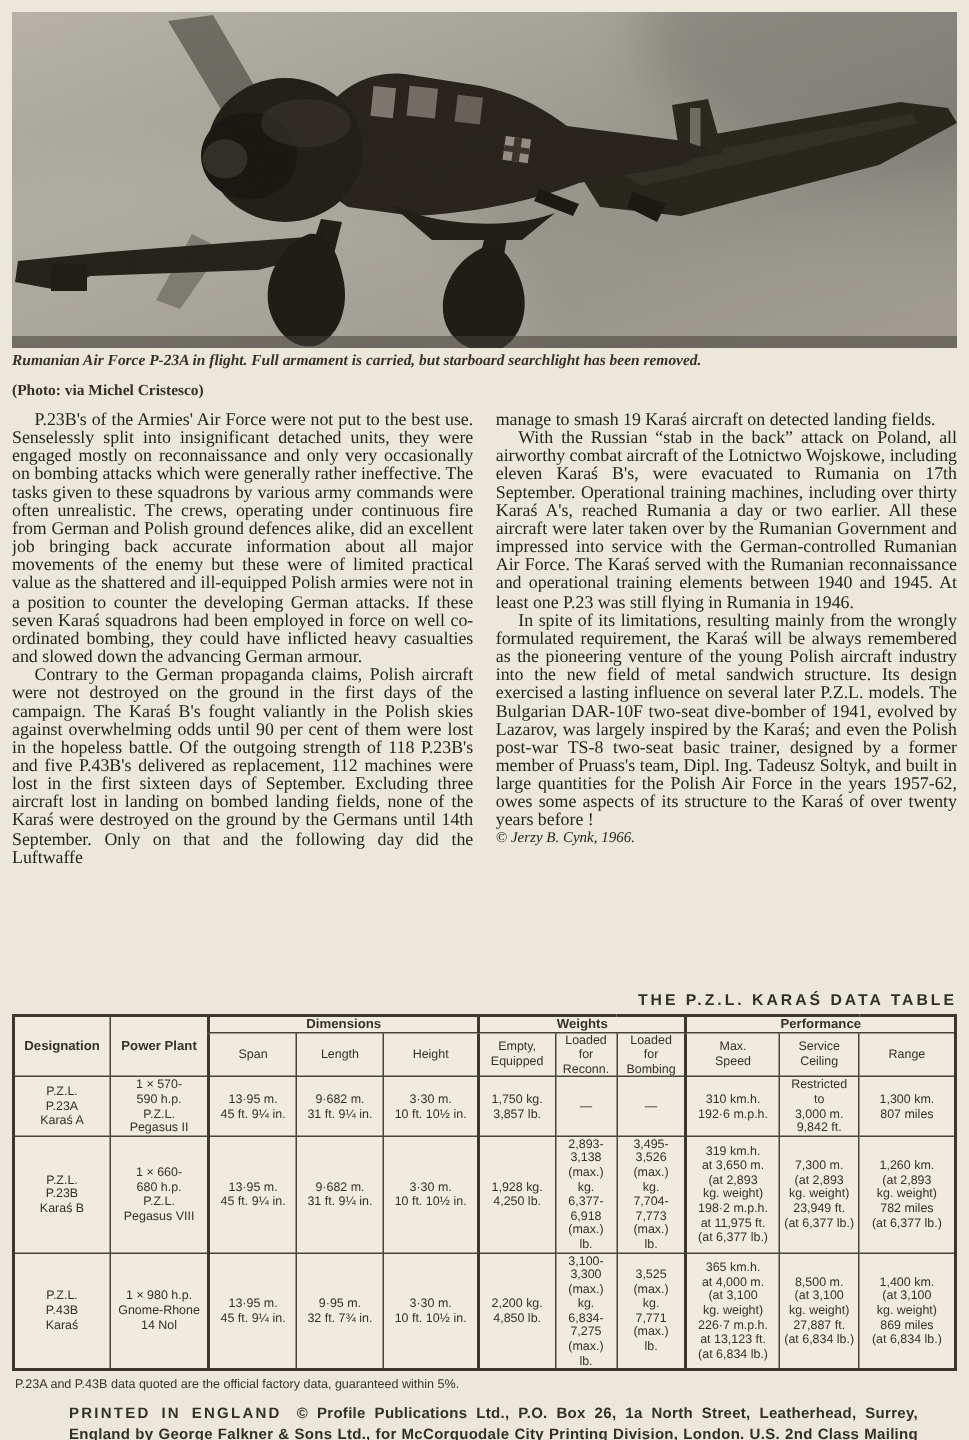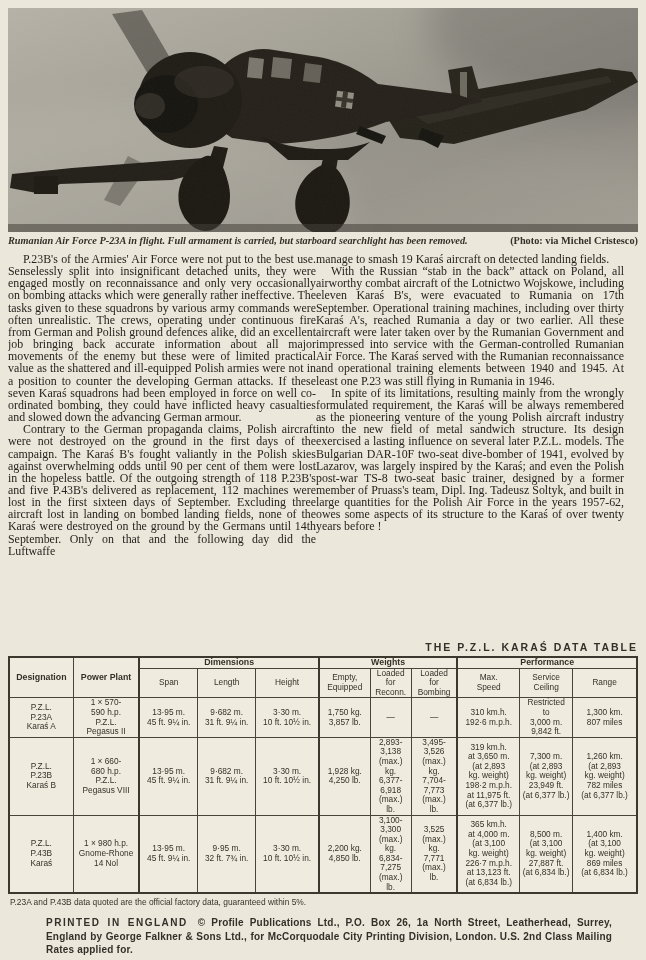--- a/index.html
+++ b/index.html
@@ -7,27 +7,27 @@
     position:relative; width:646px; height:960px; margin:0 auto;
     background:#ebe7da; overflow:hidden; box-sizing:border-box;
     padding:8px 8px 0 8px; color:#2b2823;
     font-family:"Liberation Serif", serif;
   }
   
   .photo{width:630px; height:224px; display:block; background:#9b978d;}
   .caption{
     display:flex; justify-content:space-between; align-items:baseline;
     width:630px; margin-top:3px; font-size:10.3px; line-height:12px;
-    font-weight:bold; color:#353129; gap:8px;
+    font-weight:bold; color:#353129; gap:8px;flex-direction:column;
   }
   .caption .cap-main{font-style:italic; white-space:nowrap;}
   .caption .cap-credit{font-style:normal; white-space:nowrap;}
   
   .columns{
-    display:flex; margin-top:6px; height:383px; overflow:hidden;
+    display:flex; gap:15px; margin-top:6px; height:383px; overflow:hidden;
     font-size:11.9px; line-height:12.15px; text-align:justify; color:#262420;
   }
   .col{width:308px;}
   .col p{margin:0; text-indent:15px;}
   .col p.cont{text-indent:0;}
   .copyright{
     margin-top:2px; font-size:10px; font-style:italic; text-indent:0 !important;
     text-align:left;
   }
   
@@ -139,20 +139,21 @@
 
   <div class="columns">
     <div class="col">
       <p>P.23B's of the Armies' Air Force were not put to the best use.  Senselessly split into insignificant detached units, they were engaged mostly on reconnaissance and only very occasionally on bombing attacks which were generally rather ineffective.  The tasks given to these squadrons by various army commands were often unrealistic.  The crews, operating under continuous fire from German and Polish ground defences alike, did an excellent job bringing back accurate information about all major movements of the enemy but these were of limited practical value as the shattered and ill-equipped Polish armies were not in a position to counter the developing German attacks.  If these seven Karaś squadrons had been employed in force on well co-ordinated bombing, they could have inflicted heavy casualties and slowed down the advancing German armour.</p>
       <p>Contrary to the German propaganda claims, Polish aircraft were not destroyed on the ground in the first days of the campaign.  The Karaś B's fought valiantly in the Polish skies against overwhelming odds until 90 per cent of them were lost in the hopeless battle.  Of the outgoing strength of 118 P.23B's and five P.43B's delivered as replacement, 112 machines were lost in the first sixteen days of September. Excluding three aircraft lost in landing on bombed landing fields, none of the Karaś were destroyed on the ground by the Germans until 14th September. Only on that and the following day did the Luftwaffe</p>
     </div>
     <div class="col">
       <p class="cont">manage to smash 19 Karaś aircraft on detected landing fields.</p>
       <p>With the Russian “stab in the back” attack on Poland, all airworthy combat aircraft of the Lotnictwo Wojskowe, including eleven Karaś B's, were evacuated to Rumania on 17th September.  Operational training machines, including over thirty Karaś A's, reached Rumania a day or two earlier.  All these aircraft were later taken over by the Rumanian Government and impressed into service with the German-controlled Rumanian Air Force.  The Karaś served with the Rumanian reconnaissance and operational training elements between 1940 and 1945.  At least one P.23 was still flying in Rumania in 1946.</p>
       <p>In spite of its limitations, resulting mainly from the wrongly formulated requirement, the Karaś will be always remembered as the pioneering venture of the young Polish aircraft industry into the new field of metal sandwich structure.  Its design exercised a lasting influence on several later P.Z.L. models.  The Bulgarian DAR-10F two-seat dive-bomber of 1941, evolved by Lazarov, was largely inspired by the Karaś; and even the Polish post-war TS-8 two-seat basic trainer, designed by a former member of Pruass's team, Dipl. Ing. Tadeusz Soltyk, and built in large quantities for the Polish Air Force in the years 1957-62, owes some aspects of its structure to the Karaś of over twenty years before !</p>
+      <p class="copyright">© Jerzy B. Cynk, 1966.</p>
     </div>
   </div>
 
   <div class="tbl-title">THE P.Z.L. KARAŚ DATA TABLE</div>
 
   <table class="data">
     <colgroup>
       <col style="width:64px">
         <col style="width:66px">
       <col style="width:58px">

